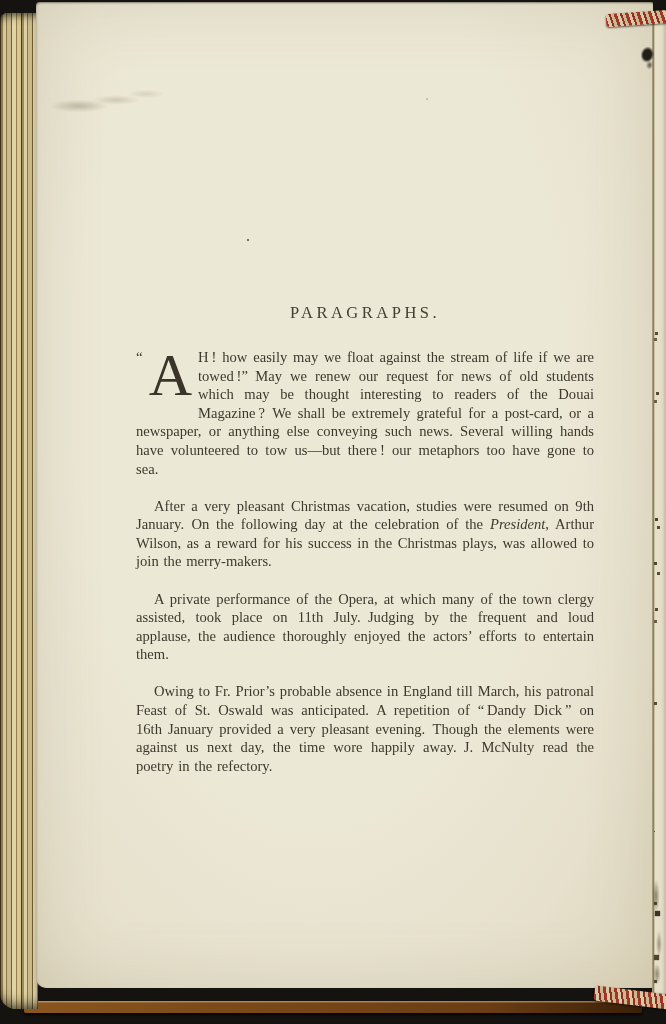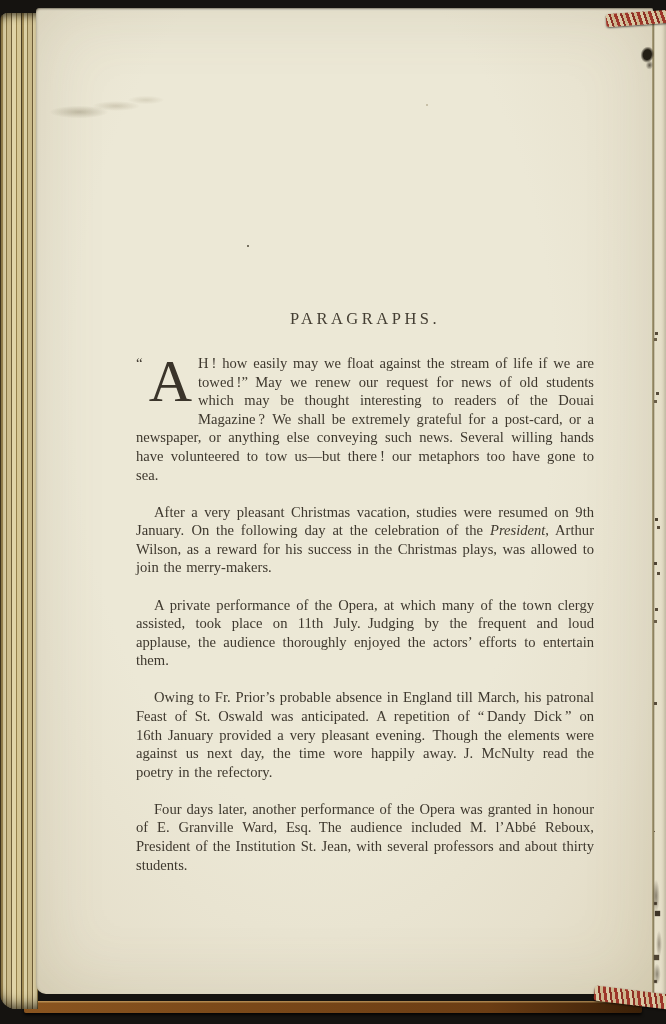--- a/index.html
+++ b/index.html
@@ -37,21 +37,21 @@
         #6e5d38 11px,#6e5d38 12px,
         #e0d3a6 12px,#e0d3a6 16px,
         #95804c 16px,#95804c 17px,
         #d6c795 17px,#d6c795 21px),
       var(--edge-tan);
     box-shadow:inset 0 6px 8px -4px rgba(20,16,8,.8), inset 0 -10px 12px -6px rgba(20,16,8,.7);
   }
 
   
   .paper{
-    position:absolute;left:36px;top:8px;width:617px;height:986px;
+    position:absolute;left:36px;top:2px;width:617px;height:986px;
     z-index:2;
     background:radial-gradient(ellipse at 45% 38%, #ece8d6 50%, #e6e0cc 78%, var(--paper-edge) 100%);
     border-radius:4px 2px 2px 10px;
     box-shadow:inset 0 0 70px rgba(120,105,70,.16),
                inset 0 2px 2px -1px rgba(50,45,35,.55),
                inset 2px 0 3px -2px rgba(80,70,45,.45);
   }
 
   
   .paper-stain{
@@ -175,21 +175,20 @@
       <div class="article-body" id="article-body">
         <p class="para first">
           <span class="dropcap-wrap">
               <span class="dc-quote">“</span>
               <span class="dc-letter">A</span>
             </span><span class="para-text">H ! how easily may we float against the stream of life if we are towed !” May we renew our request for news of old students which may be thought interesting to readers of the Douai Magazine ? We shall be extremely grateful for a post-card, or a newspaper, or anything else conveying such news. Several willing hands have volunteered to tow us—but there ! our metaphors too have gone to sea.</span>
         </p>
       <p class="para indent spaced"><span>After a very pleasant Christmas vacation, studies were resumed on 9th January. On the following day at the celebration of the </span><span class="ital">President</span><span>, Arthur Wilson, as a reward for his success in the Christmas plays, was allowed to join the merry-makers.</span></p>
           <p class="para indent spaced"><span>A private performance of the Opera, at which many of the town clergy assisted, took place on 11th July. Judging by the frequent and loud applause, the audience thoroughly enjoyed the actors’ efforts to entertain them.</span></p>
           <p class="para indent spaced"><span>Owing to Fr. Prior’s probable absence in England till March, his patronal Feast of St. Oswald was anticipated. A repetition of “ Dandy Dick ” on 16th January provided a very pleasant evening. Though the elements were against us next day, the time wore happily away. J. McNulty read the poetry in the refectory.</span></p>
-          <p class="para indent spaced"><span>Four days later, another performance of the Opera was granted in honour of E. Granville Ward, Esq. The audience included M. l’Abbé Reboux, President of the Institution St. Jean, with several professors and about thirty students.</span></p>
         </div>
     </div>
   </div>
 
   <div class="right-strip">
     <div class="ink-blot"></div>
     <div class="edge-specks"></div>
     <div class="edge-smudge-bottom"></div>
   </div>
 

